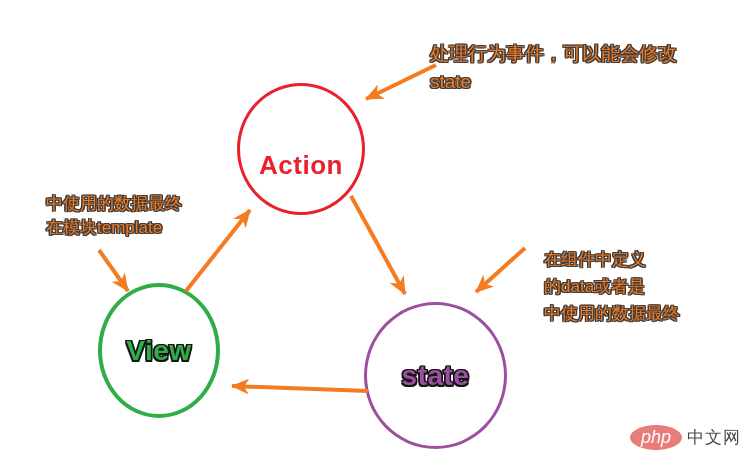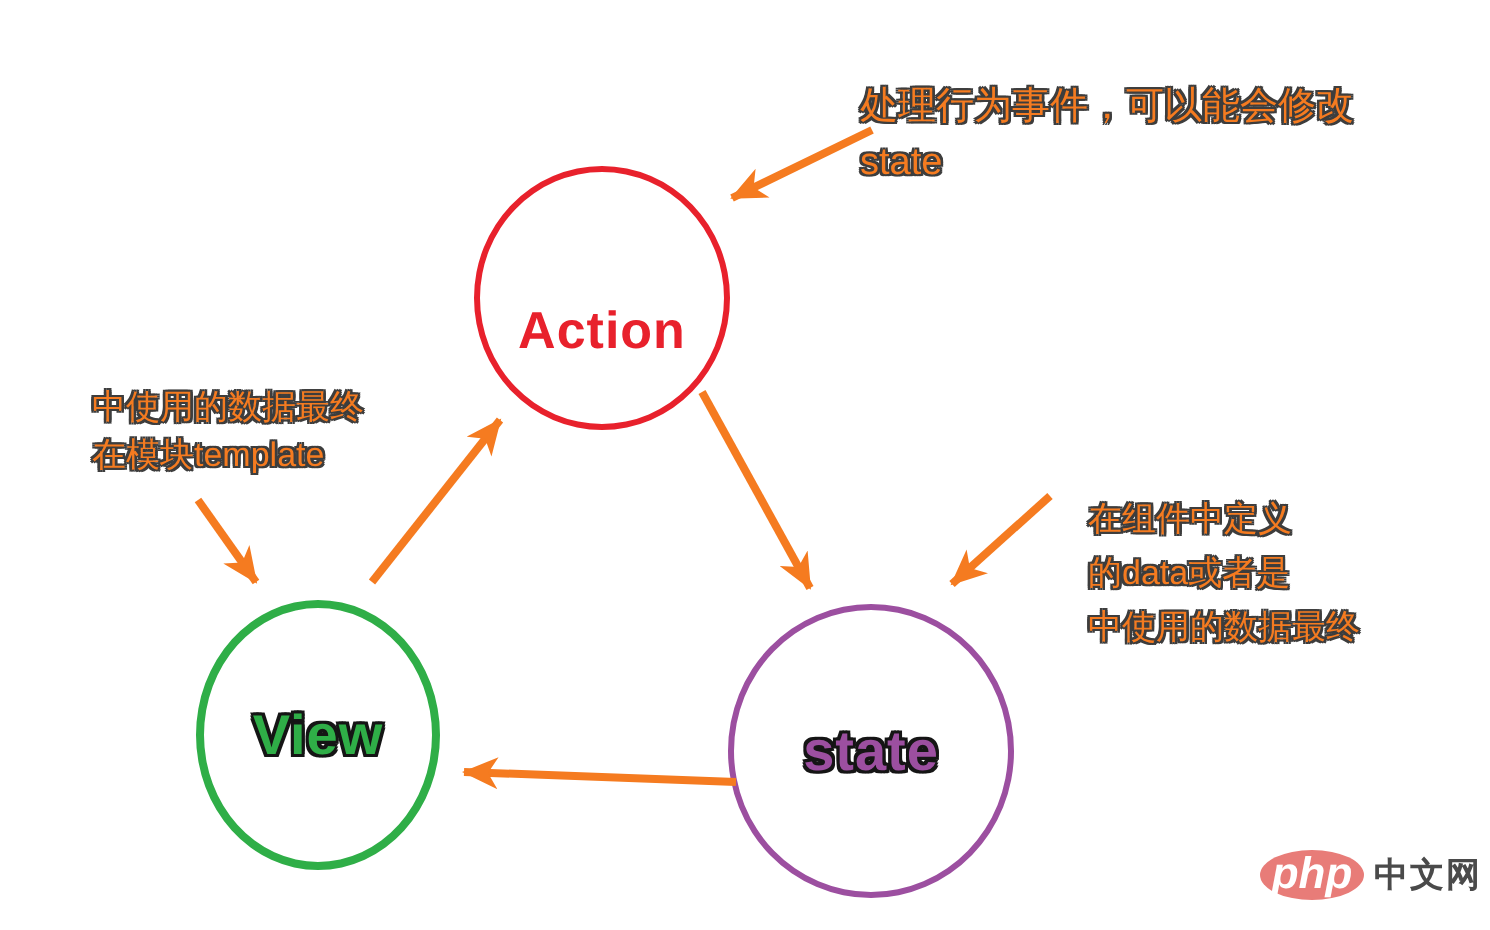--- a/index.html
+++ b/index.html
@@ -20,21 +20,21 @@
     background: #fff;
     display: flex;
     align-items: center;
     justify-content: center;
   }
   .node-action {
     left: 237px; top: 83px; width: 128px; height: 132px;
     border: 3px solid var(--action-red, #e8212c);
   }
   .node-view {
-    left: 98px; top: 300px; width: 122px; height: 135px;
+    left: 98px; top: 283px; width: 122px; height: 135px;
     border: 4px solid var(--view-green, #2fae47);
   }
   .node-state {
     left: 364px; top: 302px; width: 143px; height: 147px;
     border: 3px solid var(--state-purple, #9c4fa0);
   }
   .node-label { font-weight: bold; letter-spacing: 0.5px; }
   .label-action {
     color: var(--action-red, #e8212c);
     font-size: 26px;
@@ -101,32 +101,32 @@
     display: flex;
     align-items: center;
     gap: 5px;
   }
   .logo-badge {
     width: 52px; height: 25px;
     border-radius: 50%;
     background: var(--logo-pink, #e87c78);
     color: #ffffff;
     font-style: italic;
-    font-weight: bold;
-    font-size: 22px;
+    font-weight: normal;
+    font-size: 18px;
     display: flex;
     align-items: center;
     justify-content: center;
     padding-bottom: 1px;
     box-sizing: border-box;
   }
   .logo-text {
     color: var(--logo-gray, #4a4a4a);
     font-size: 17px;
-    font-weight: 700;
+    font-weight: 400;
     letter-spacing: 1px;
   }
 </style>
 </head>
 <body>
 
 <div class="canvas">
 
   <div class="node node-action">
     <span class="node-label label-action">Action</span>

